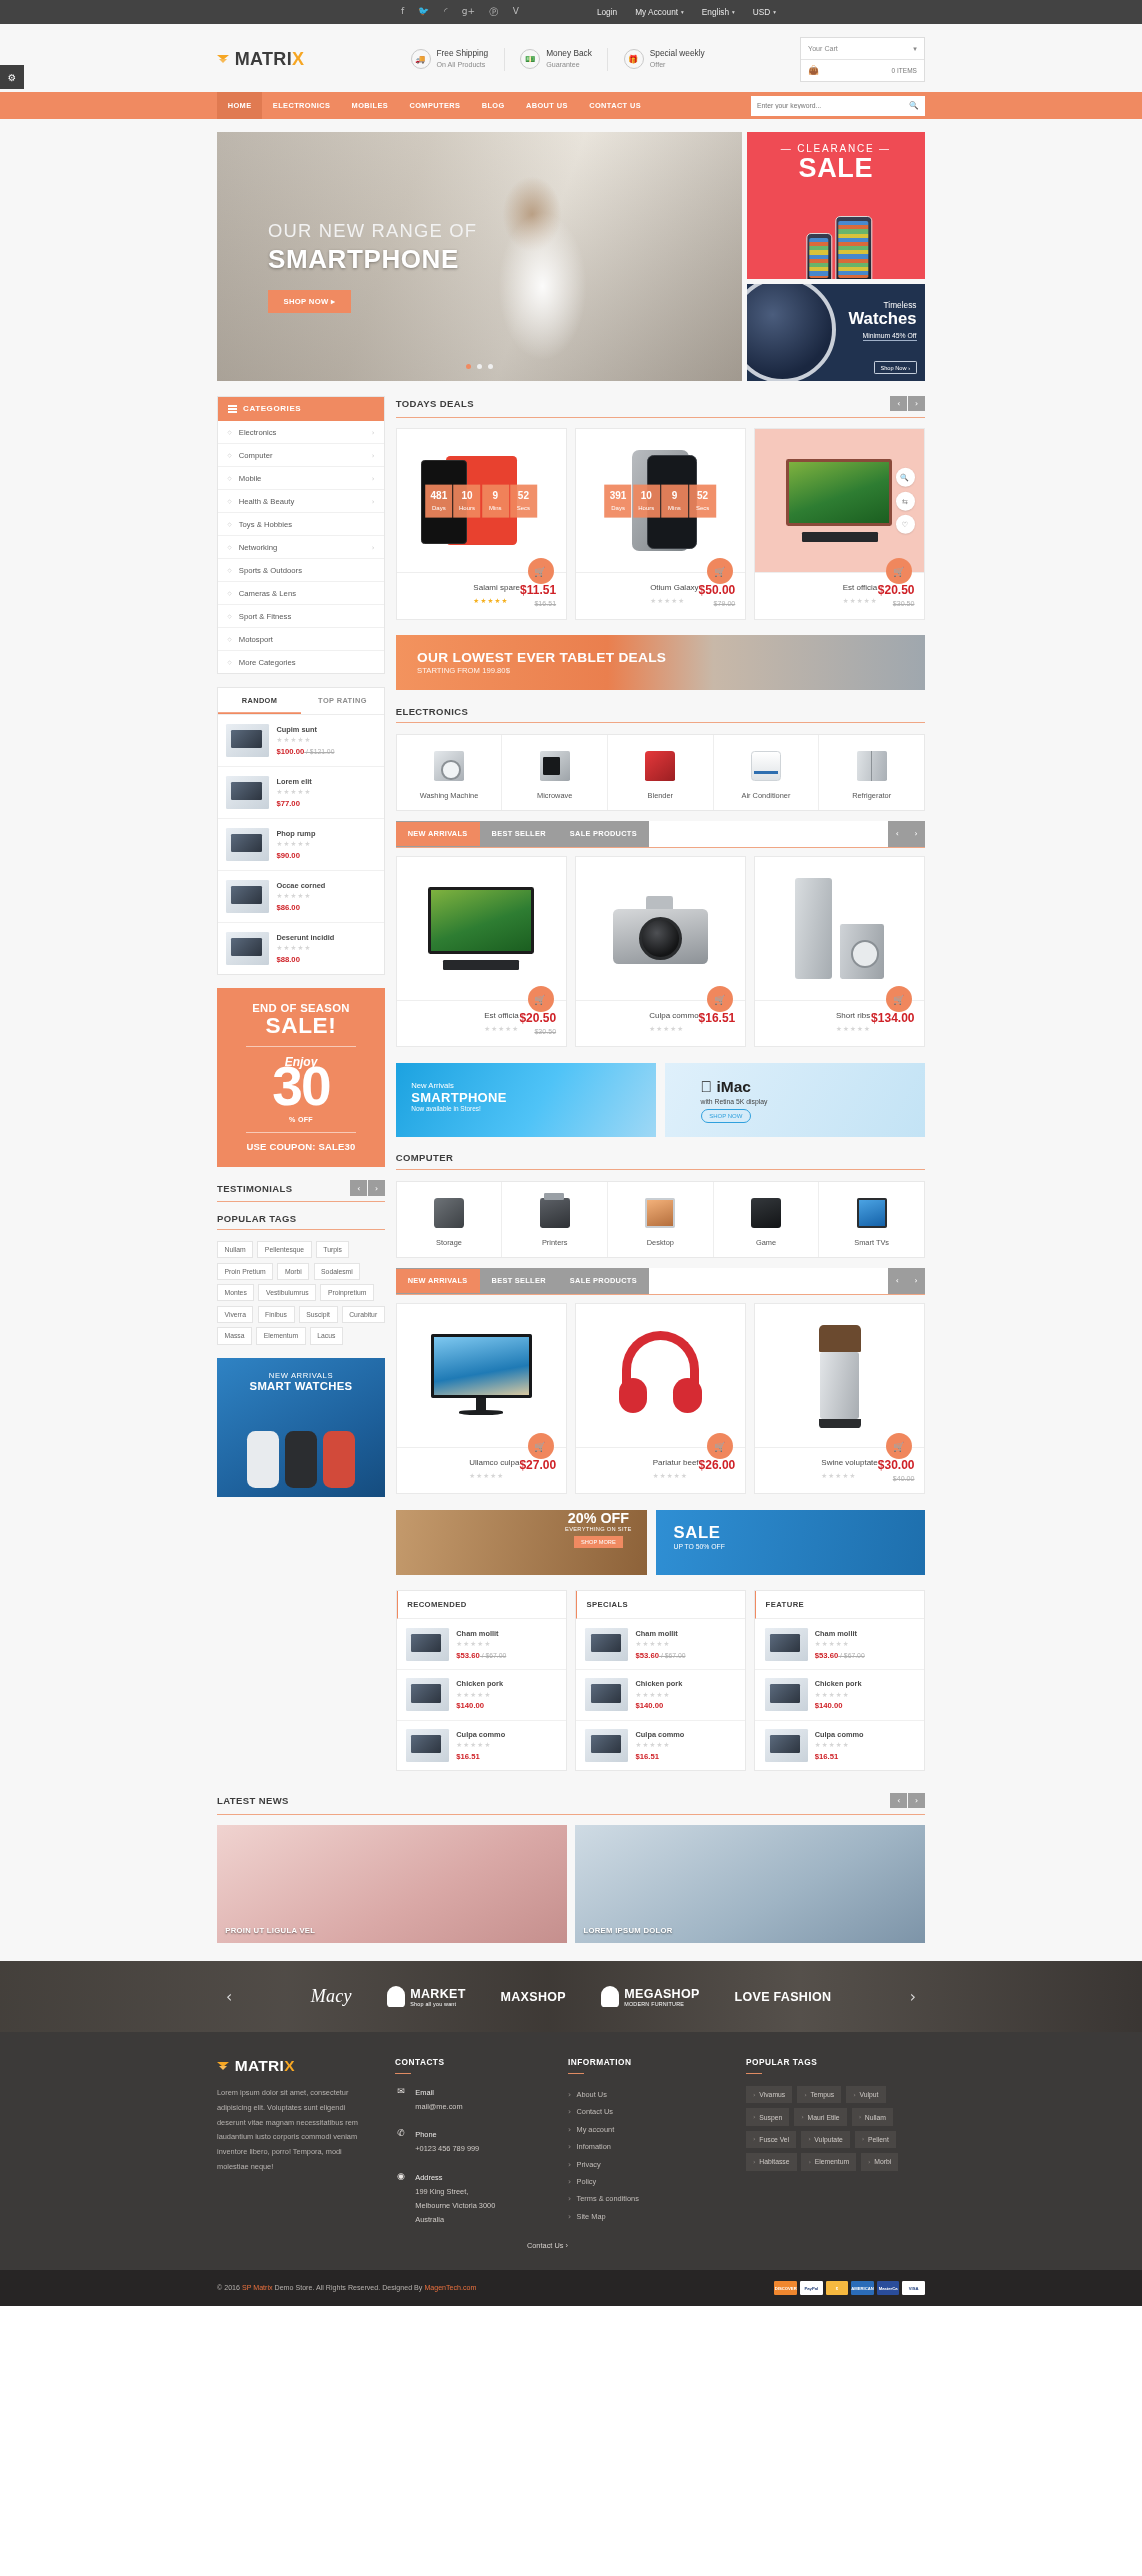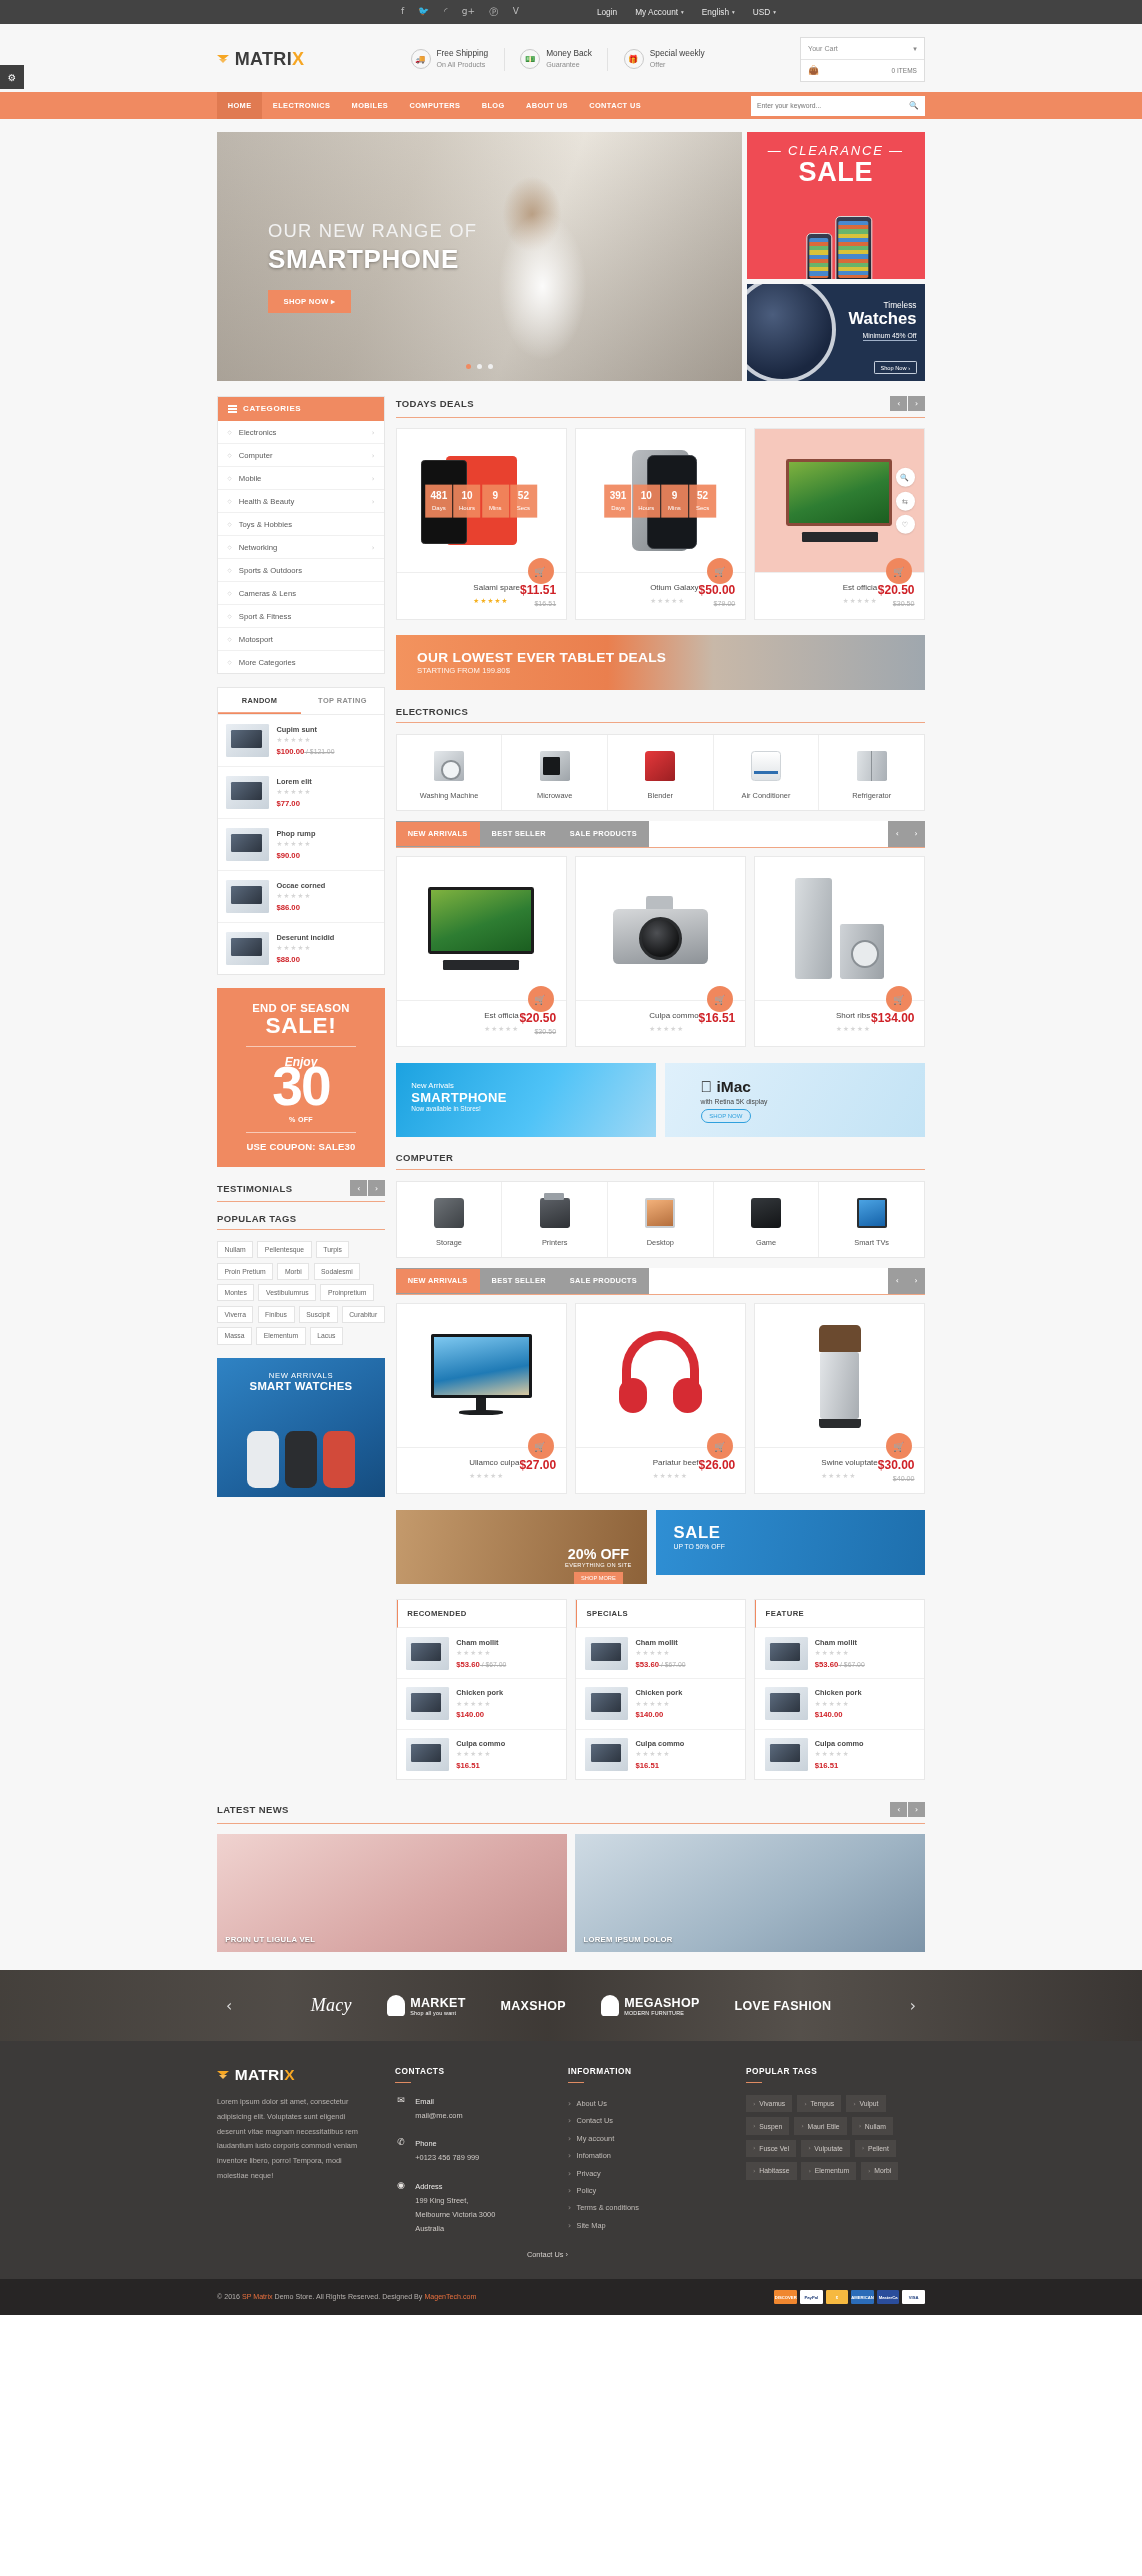--- a/index.html
+++ b/index.html
@@ -69,21 +69,21 @@
   .slide-l1 { color: #f2f2f2; font-size: 18.4px; letter-spacing: 1.2px; font-weight: 300; }
   .slide-l2 { color: #fff; font-size: 26px; font-weight: bold; letter-spacing: 0.6px; margin-top: 1.2px;
     text-shadow: 0 1.2px 3px rgba(0,0,0,.35); }
   .shopbtn { margin-top: 15.5px; display: inline-block; background: #f08a61; color: #fff;
     font-size: 7.7px; font-weight: bold; padding: 7.1px 15.5px; letter-spacing: 0.3px; cursor: pointer; }
   .dots { position: absolute; bottom: 12px; left: 0; right: 0; display: flex; justify-content: center; gap: 5.4px; z-index: 4; }
   .dot { width: 5.4px; height: 5.4px; border-radius: 50%; background: #efefef; cursor: pointer; }
   .dot.on { background: #f08a61; }
   .herocol { width: 178px; display: flex; flex-direction: column; gap: 4.8px; }
   .promo1 { height: 147px; background: #ef4b54; position: relative; overflow: hidden; padding-top: 10.7px; text-align: center; }
-  .promo1 .c1 { color: #fff; font-size: 13px; letter-spacing: 1.8px; font-style: italic; }
+  .promo1 .c1 { color: #fff; font-size: 10px; letter-spacing: 1.8px; }
   .promo1 .c2 { color: #fff; font-size: 27px; font-weight: bold; letter-spacing: 0.6px; line-height: 1.05; }
   .ph-pair { position: absolute; bottom: -3.6px; left: 50%; transform: translateX(-45%); display: flex; align-items: flex-end; gap: 3px; }
   .ph { background: linear-gradient(170deg,#3a3f52,#1b1f2b); border-radius: 4.8px 4.8px 1.8px 1.8px; border: 1.2px solid #d8d8d8;}
   .ph.s { width: 26px; height: 50px; }
   .ph.b { width: 37px; height: 67px; }
   .ph i { display: block; margin: 4.2px 2.4px; height: calc(100% - 8.3px);
     background: repeating-linear-gradient(180deg,#4a90d9 0 4.2px,#e86f3a 4.2px 8.3px,#6ec06e 8.3px 12.5px,#e8cf3a 12.5px 16.7px); opacity: .92; border-radius: 1.8px;}
   .promo2 { height: 97px; background: #20324f; position: relative; overflow: hidden; }
   .promo2 .watch { position: absolute; left: -18px; top: -8.3px; width: 107px; height: 107px; border-radius: 50%;
     background: radial-gradient(circle at 40% 35%, #4b5d7d 0%, #1a2740 70%); border: 4.2px solid #c9cfd8;}
@@ -237,21 +237,21 @@
   .tb1 .t1 { font-size: 7.7px; } .tb1 .t2 { font-size: 13px; font-weight: bold; letter-spacing: 0.3px;}
   .tb1 .t3 { font-size: 6.5px; opacity: .95; }
   .tb2 { flex: 1; height: 74px; background: linear-gradient(120deg,#dff0fb,#c3e3f5); position: relative; overflow: hidden; }
   .tb2 .t { position: absolute; left: 36px; top: 15.5px; }
   .tb2 .t1 { font-size: 15.5px; font-weight: bold; color: #222; }
   .tb2 .t2 { font-size: 6.8px; color: #444; margin-top: 1.2px; }
   .tb2 .btn { margin-top: 4.8px; display: inline-block; border: 0.6px solid #2fa0dd; color: #2fa0dd;
     font-size: 6px; padding: 3px 7.7px; border-radius: 7.7px; cursor: pointer;}
 
   .twobanner2 { display: flex; gap: 8.3px; margin-bottom: 15.5px; }
-  .pb1 { flex: 1; height: 74px; background: linear-gradient(100deg,#c49a6c,#8d6239); position: relative; display: flex; align-items: flex-end;}
+  .pb1 { flex: 1; height: 65px; background: linear-gradient(100deg,#c49a6c,#8d6239); position: relative; display: flex; align-items: flex-start;}
   .pb1 .pt { margin-left: auto; padding-right: 15.5px; text-align: center; color: #fff;}
   .pb1 .p1 { font-size: 14.3px; font-weight: bold; }
   .pb1 .p2 { font-size: 5.7px; letter-spacing: 0.3px; }
   .pb1 .p3 { margin-top: 4.2px; background: #f08a61; color: #fff; font-size: 5.7px; padding: 3px 7.1px; display: inline-block; cursor: pointer;}
   .pb2 { flex: 1; height: 65px; background: linear-gradient(100deg,#2f8fd4,#1e6fad); position: relative; color: #fff; padding: 13px 0 0 18px;}
   .pb2 .p1 { font-size: 16.7px; font-weight: bold; letter-spacing: 0.6px; }
   .pb2 .p2 { font-size: 6.8px; }
 
   .threecols { display: flex; gap: 8.3px; margin-bottom: 15.5px; }
   .tcol { flex: 1; background: #fff; border: 0.6px solid #e8e8e8; }

